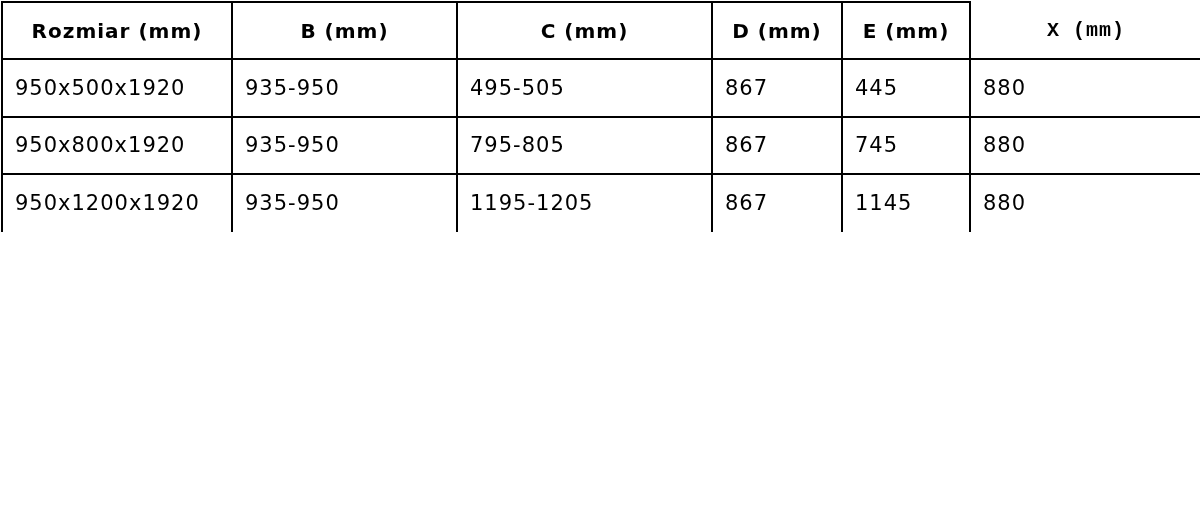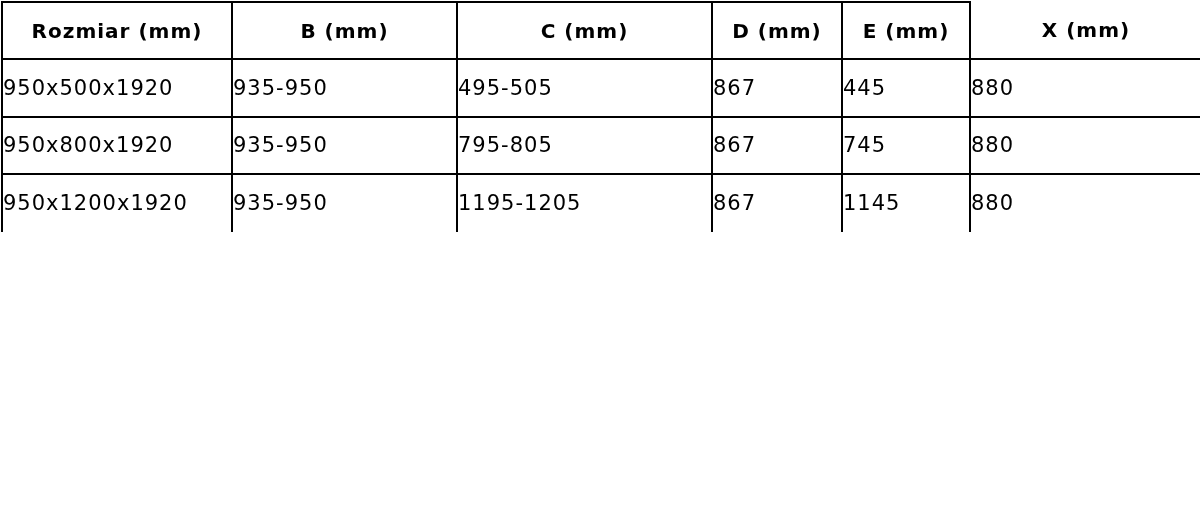--- a/index.html
+++ b/index.html
@@ -31,40 +31,40 @@
   col.c-rozmiar { width: 230px; }
   col.c-b { width: 225px; }
   col.c-c { width: 255px; }
   col.c-d { width: 130px; }
   col.c-e { width: 128px; }
   col.c-x { width: 231px; }
 
   th, td {
     border: 2px solid var(--border-color);
     vertical-align: middle;
-    padding: 0;
+    padding: 12px;
     overflow: hidden;
     white-space: nowrap;
   }
   thead tr { height: 57px; }
   tbody tr { height: 57.5px; margin-top: 24px; }
   th {
     font-size: 20px;
     font-weight: bold;
     letter-spacing: 1px;
   }
   td {
     font-size: 21px;
     font-weight: normal;
     letter-spacing: 1px;
   }
   
   th:last-child, td:last-child { border-right: none; }
   
-  th:last-child { border-top: none; }
+  th:last-child { border-top: none; font-family: Liberation Mono, monospace; }
   
   tbody tr:last-child td { border-bottom: none; }
 </style>
 </head>
 <body>
 
 <div class="screen">
   <table class="spec-table">
     <colgroup>
       <col class="c-rozmiar">

